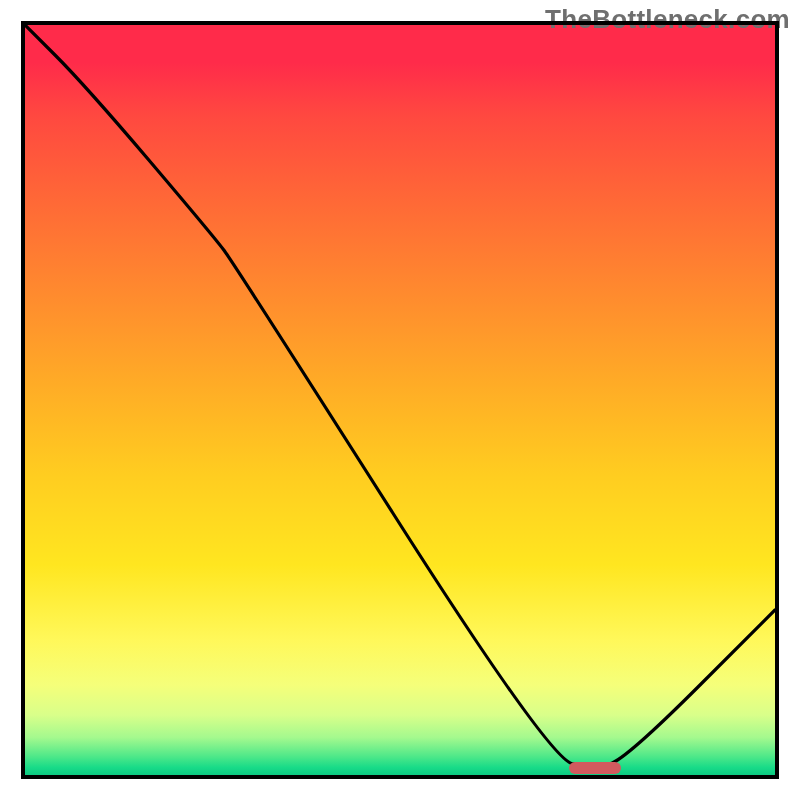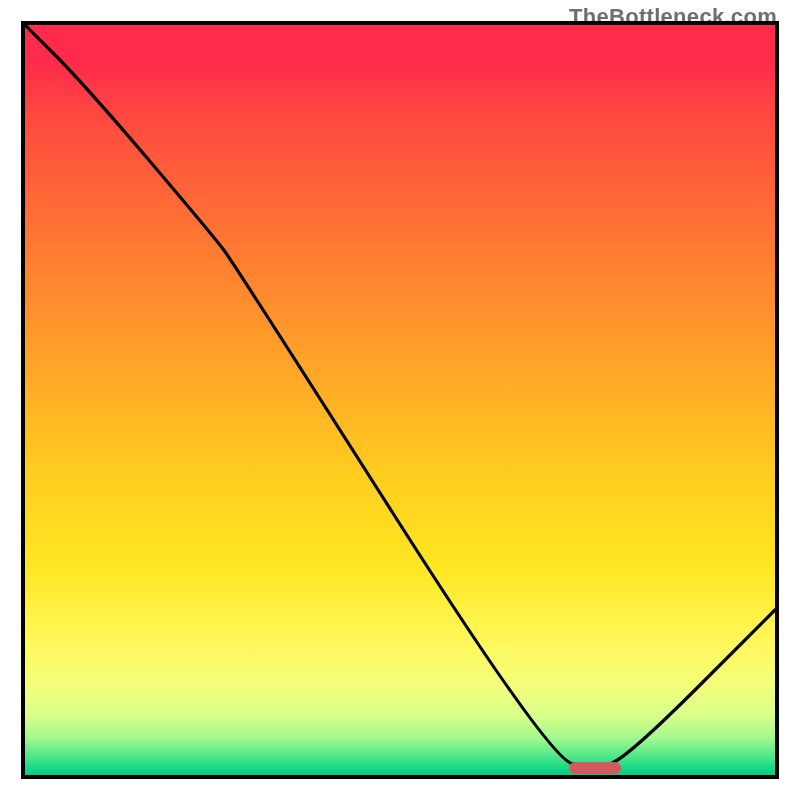--- a/index.html
+++ b/index.html
@@ -12,22 +12,22 @@
     overflow: hidden;
   }
   .container {
     position: relative;
     width: 800px;
     height: 800px;
   }
   .watermark {
     position: absolute;
     top: 4px;
-    right: 23px;
-    font-size: 22px;
+    right: 10px;
+    font-size: 26px;
     font-weight: 600;
     color: #6f6f6f;
     letter-spacing: 0.3px;
     z-index: 10;
   }
   .chart-area {
     position: absolute;
     left: 25px;
     top: 25px;
     width: 750px;

